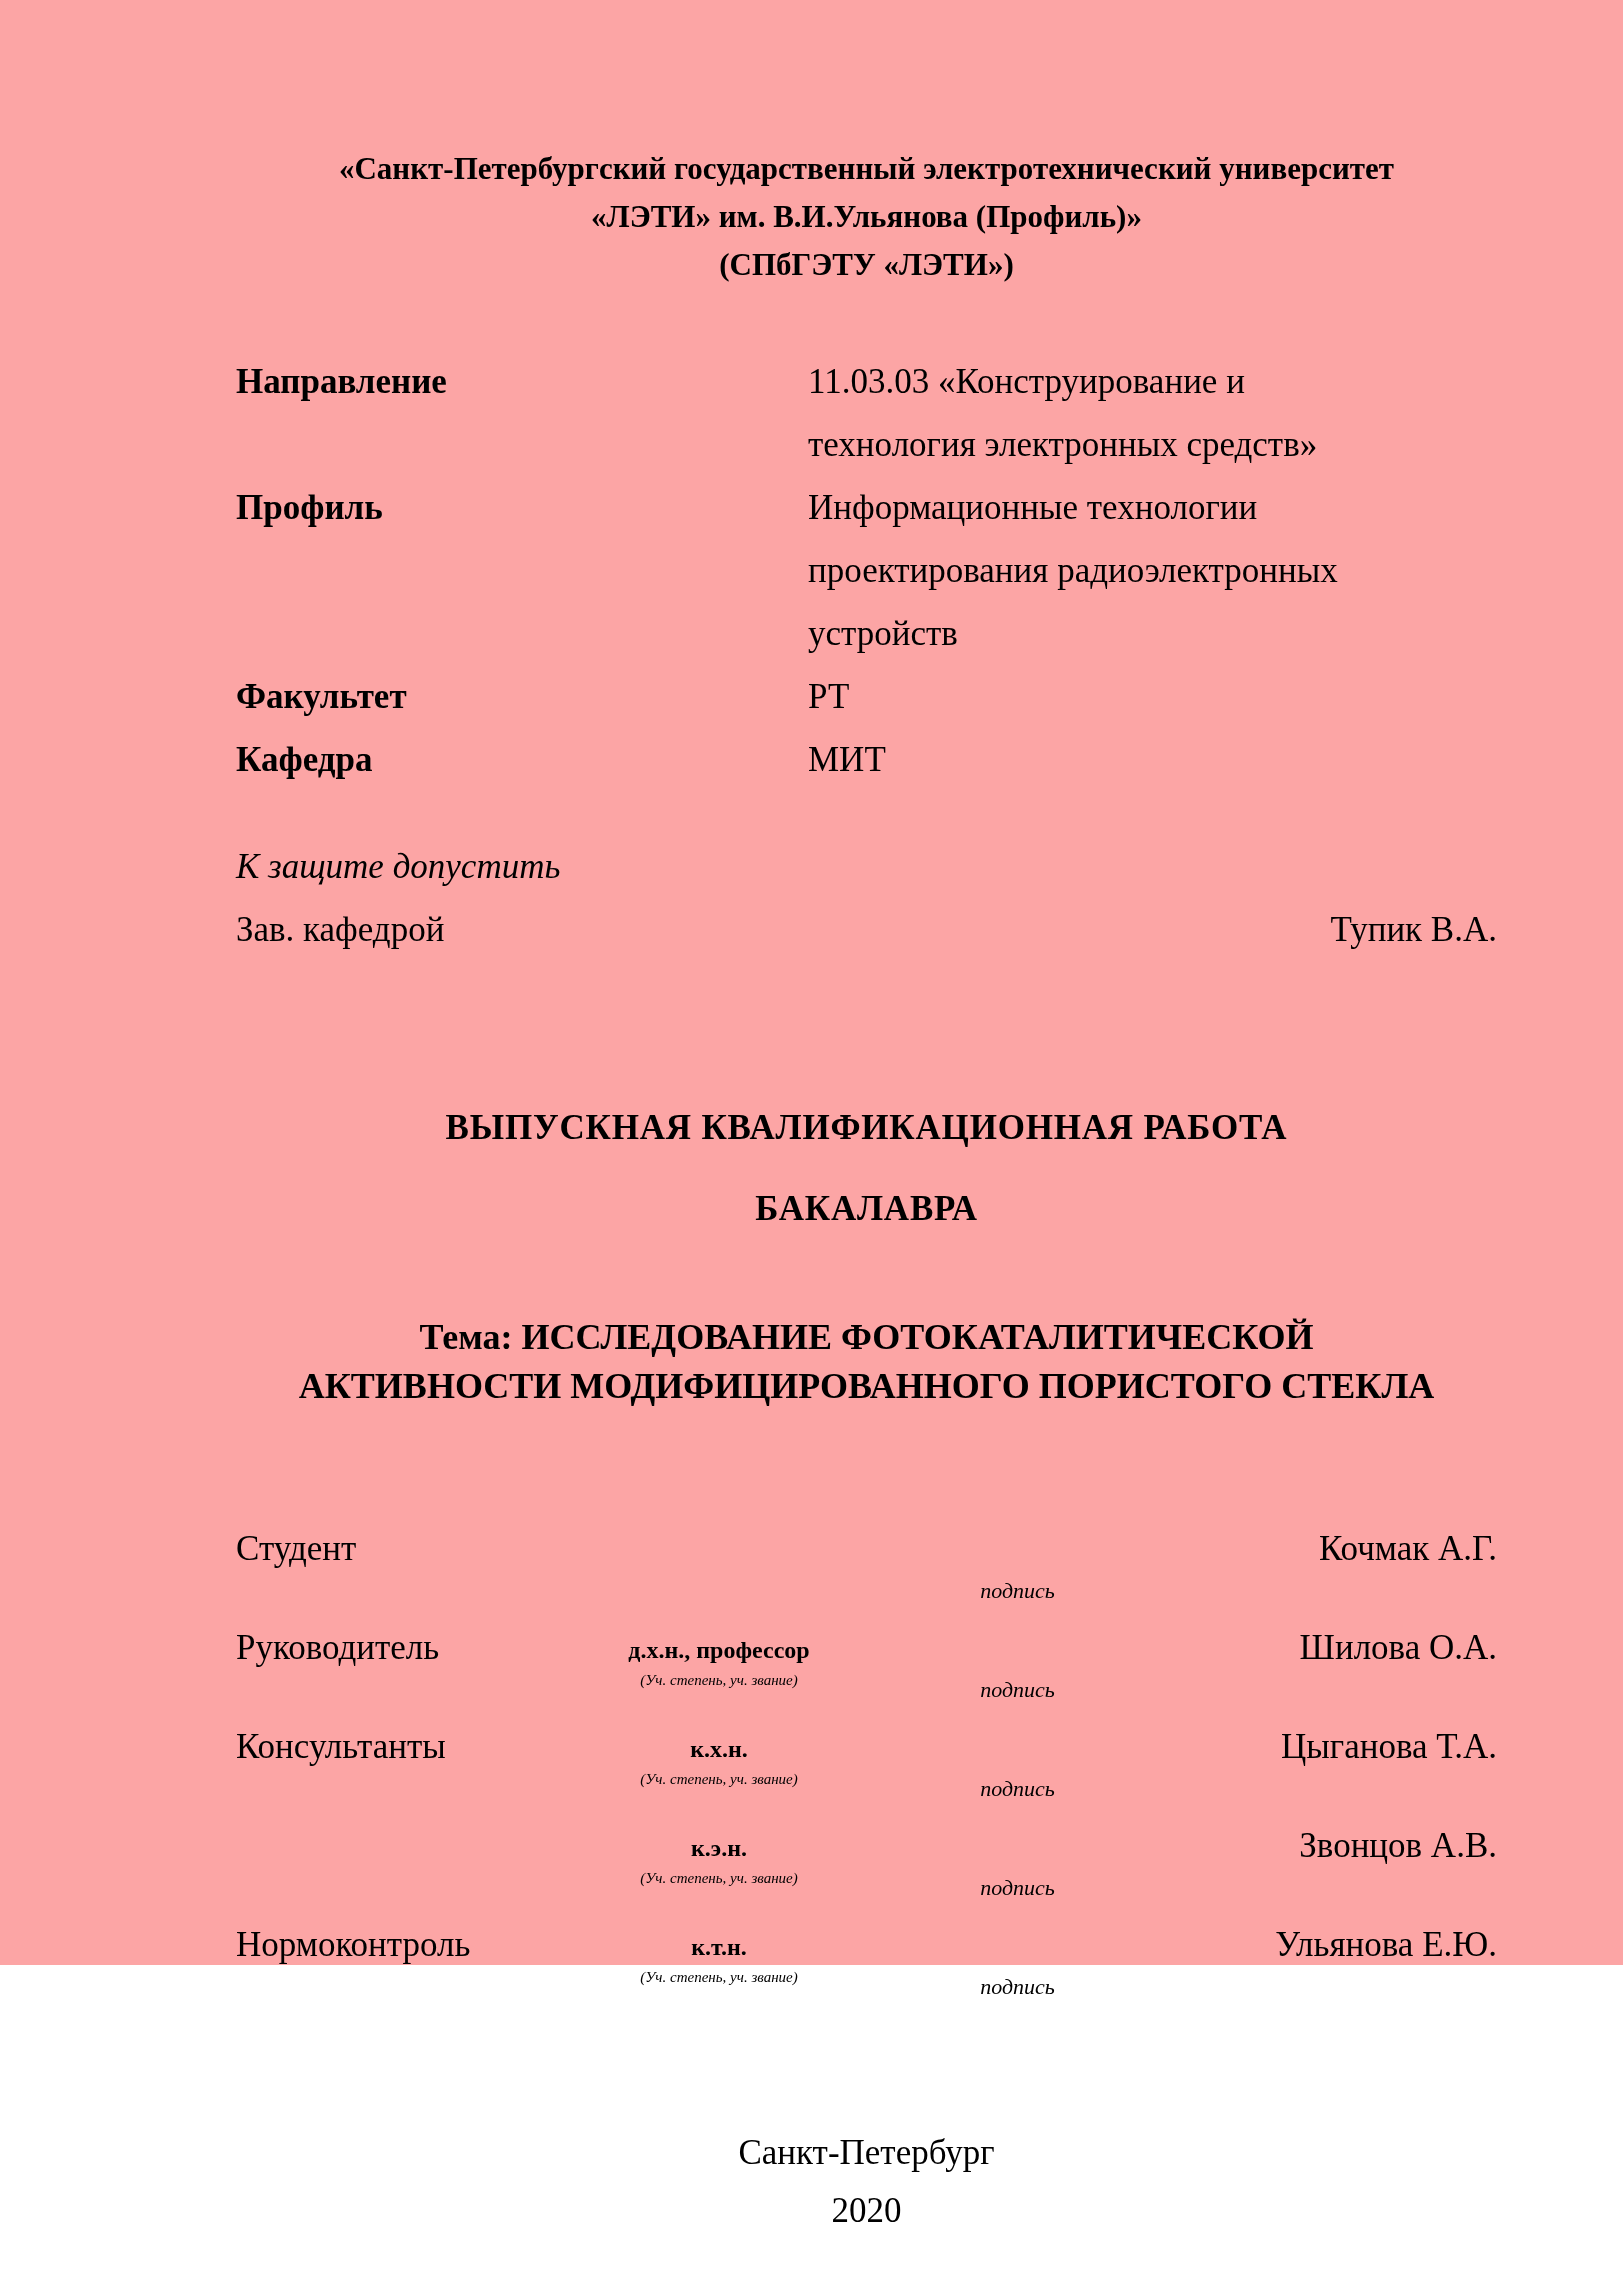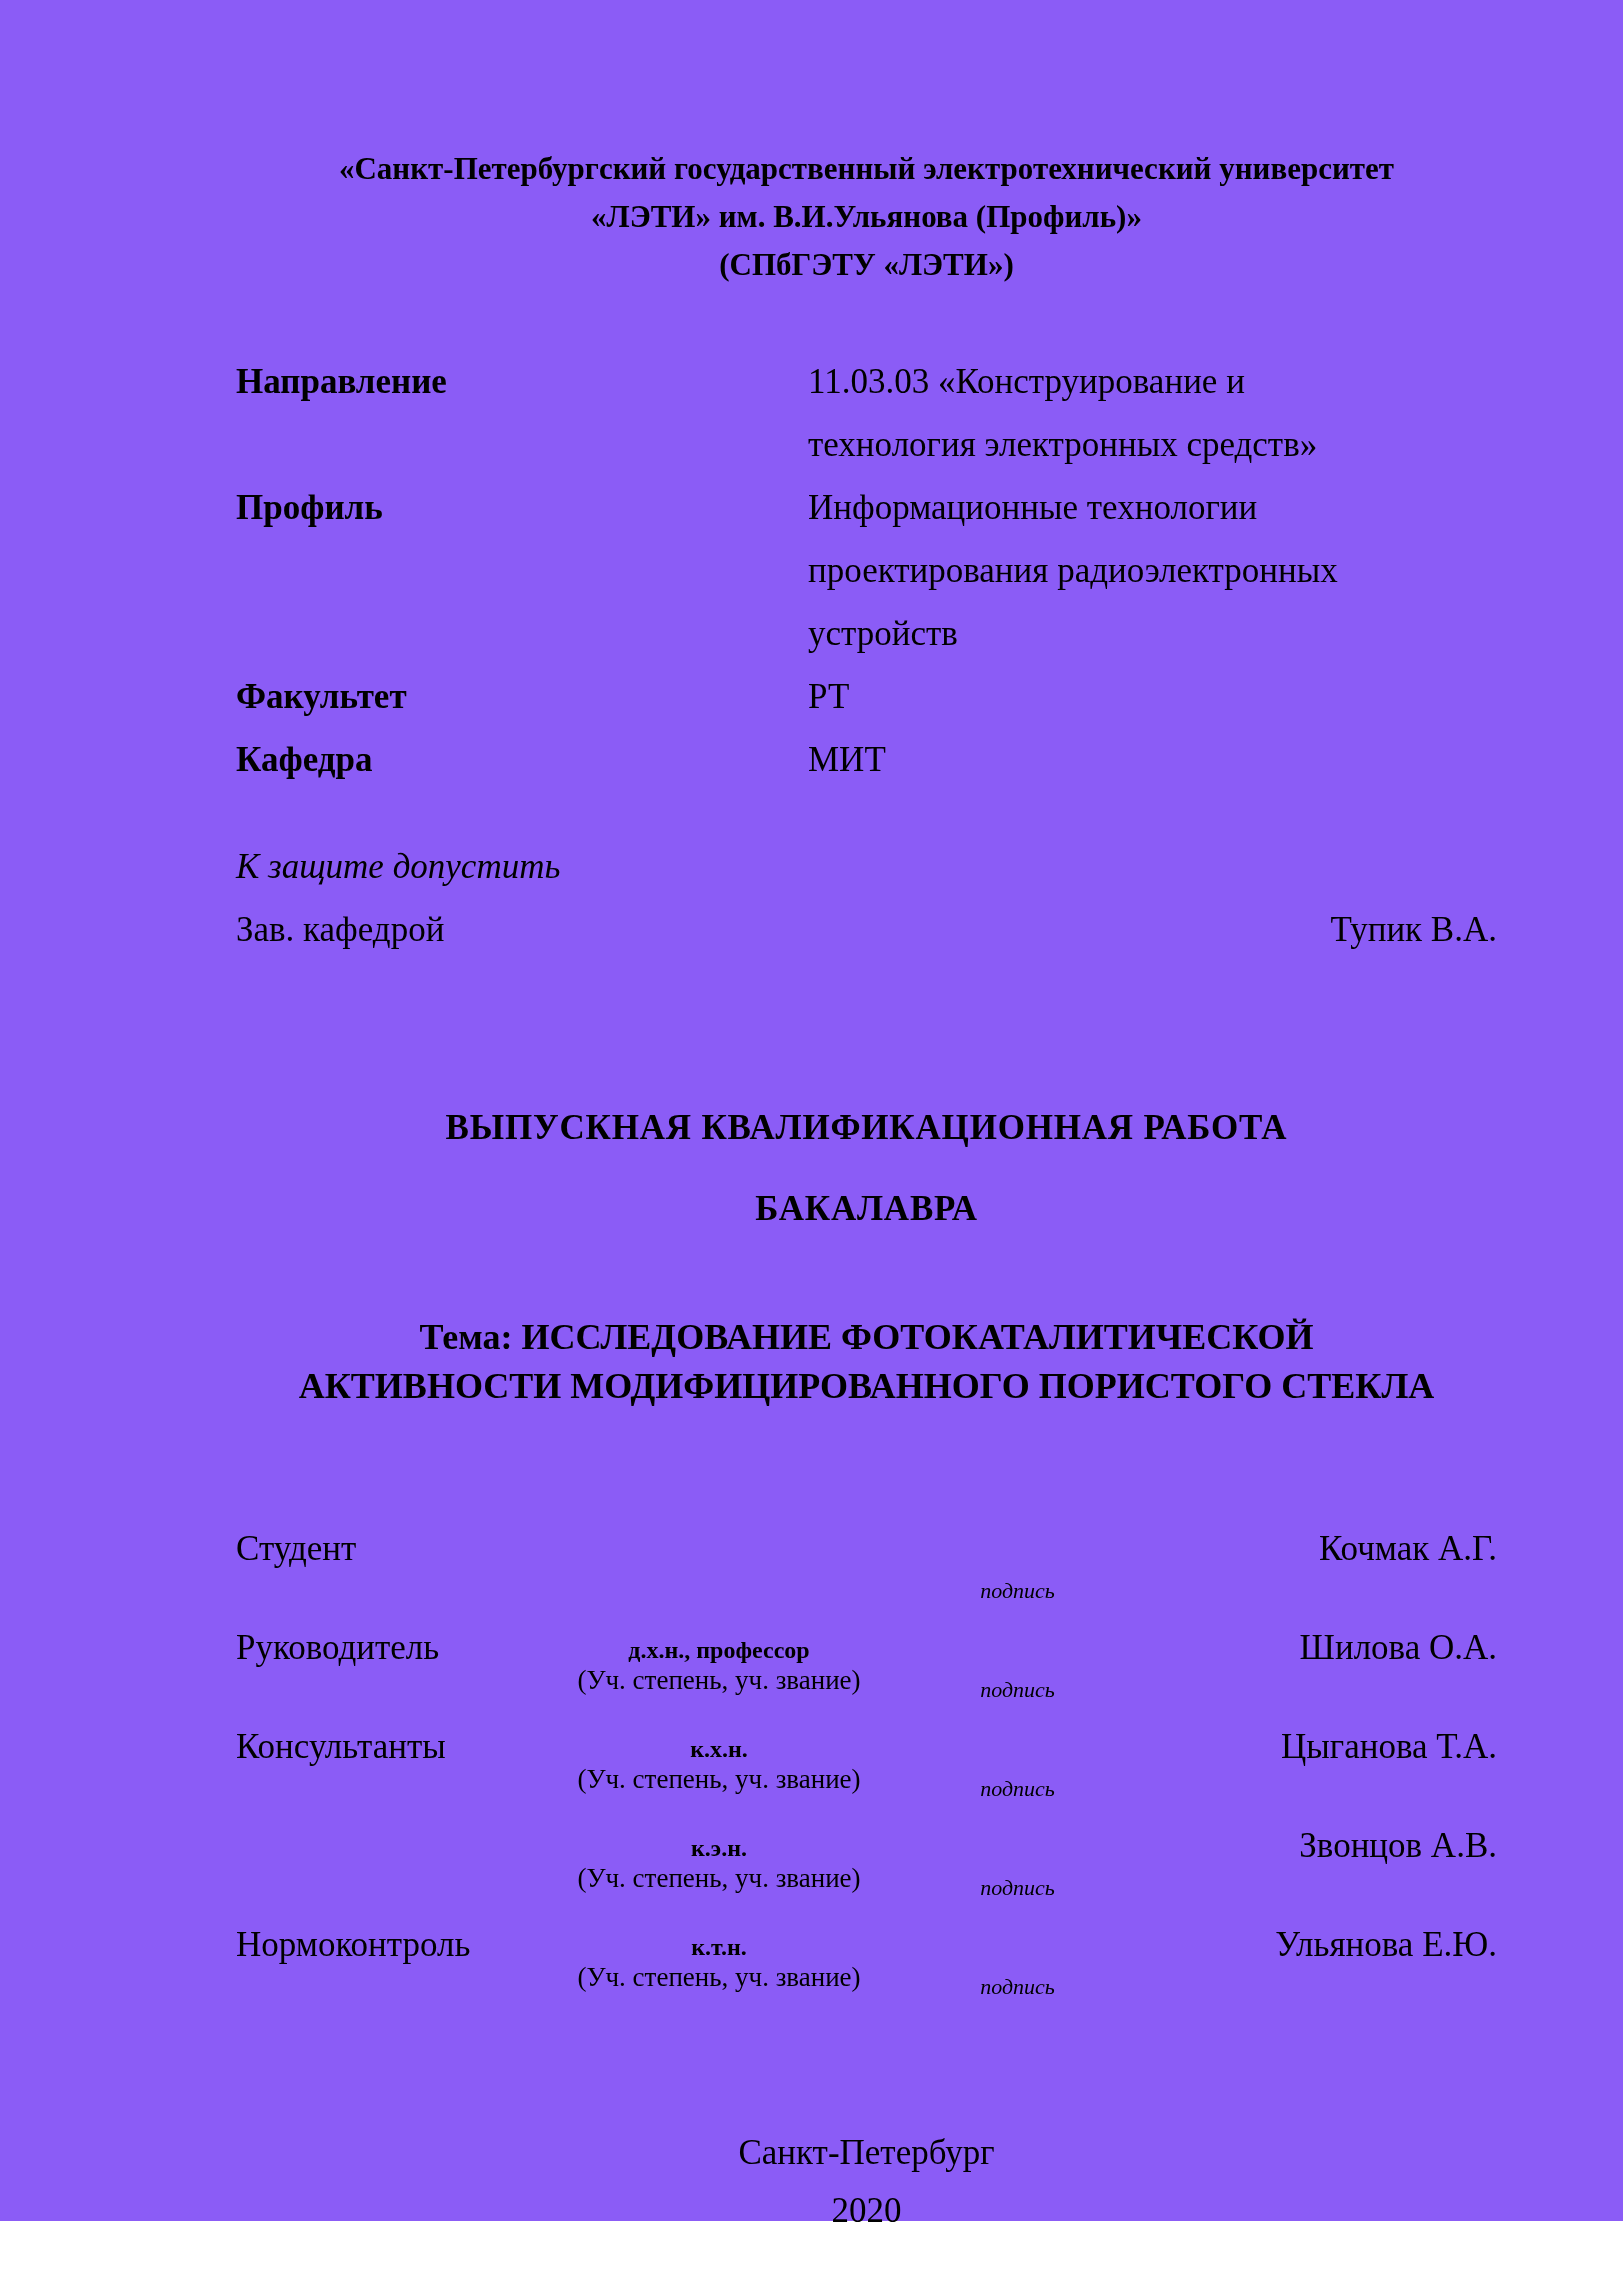--- a/index.html
+++ b/index.html
@@ -6,22 +6,22 @@
   html, body { background: #ffffff; }
   body {
     width: 1623px;
     height: 2295px;
     font-family: "Liberation Serif", "DejaVu Serif", serif;
     color: #000000;
   }
   .page {
     position: relative;
     width: 1623px;
-    height: 2221px;
-    background: #8b5cf6;
+    height: 1965px;
+    background: #fca5a5;
     padding: 145px 126px 0 236px;
   }
 
   
   .uni-header {
     text-align: center;
     font-weight: bold;
     font-size: 31px;
     line-height: 48px;
   }
@@ -65,21 +65,21 @@
   .sig-row {
     display: grid;
     grid-template-columns: 314px 338px 259px 1fr;
     align-items: start;
     height: 99px;
     font-size: 35px;
   }
   .sig-role { line-height: 39px; }
   .sig-degree { text-align: center; padding-top: 4.7px; }
   .degree-text { font-size: 24px; line-height: 35px; font-weight: bold; }
-  .degree-caption { font-size: 27px; line-height: 25px; }
+  .degree-caption { font-size: 15px; font-style: italic; line-height: 25px; }
   .sig-sign {
     text-align: center;
     font-size: 22px;
     font-style: italic;
     padding-top: 49px;
   }
   .sig-name { text-align: right; line-height: 39px; }
 
   
   .footer {

